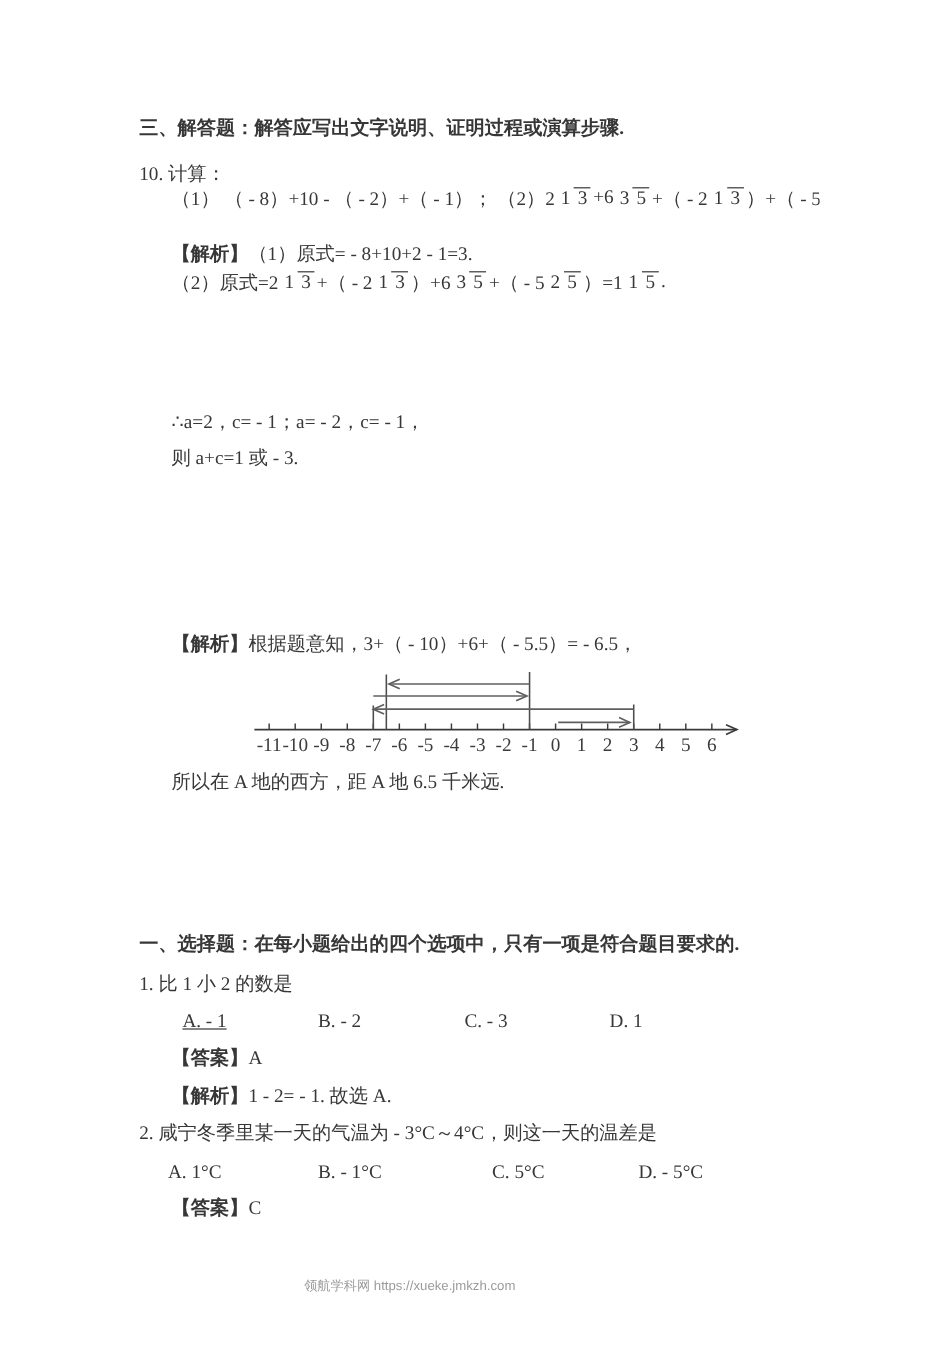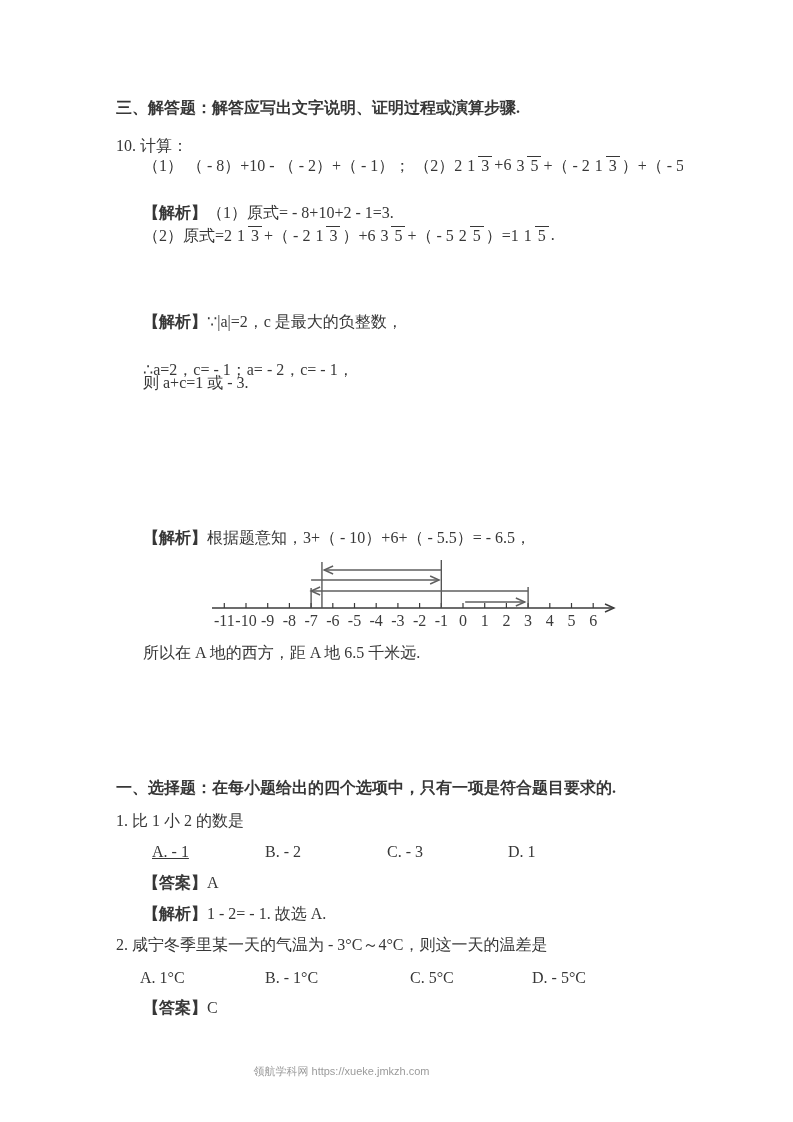--- a/index.html
+++ b/index.html
@@ -51,23 +51,22 @@
       <span>）+6</span>
       <span class="frac"><span class="fn">3</span><span class="fd">5</span></span>
       <span>+（ - 5</span>
       <span class="frac"><span class="fn">2</span><span class="fd">5</span></span>
       <span>）=1</span>
       <span class="frac"><span class="fn">1</span><span class="fd">5</span></span>
       <span>.</span>
     </div>
 
 
-  <div class="line" style="left:143px;top:312px;"><span class="tag">【解析】</span><span>∵|a|=2，c 是最大的负整数，</span></div>
 
-  <div class="line" style="left:143px;top:343px;margin-top:17px;">∴a=2，c= - 1；a= - 2，c= - 1，</div>
+  <div class="line" style="left:143px;top:343px;">∴a=2，c= - 1；a= - 2，c= - 1，</div>
 
   <div class="line" style="left:143px;top:373px;">则 a+c=1 或 - 3.</div>
 
 
   <div class="line" style="left:143px;top:528px;"><span class="tag">【解析】</span><span>根据题意知，3+（ - 10）+6+（ - 5.5）= - 6.5，</span></div>
 
   <svg style="position:absolute;left:190px;top:552px;" width="440" height="82" viewBox="0 0 440 82">
       <line x1="22" y1="56" x2="424" y2="56" stroke="#3b3b3b" stroke-width="1.5"></line>
       <polyline points="415,52 424,56 415,60" fill="none" stroke="#3b3b3b" stroke-width="1.4"></polyline>
       <line x1="34.30000000000001" y1="51" x2="34.30000000000001" y2="56" stroke="#3b3b3b" stroke-width="1.2"></line>

